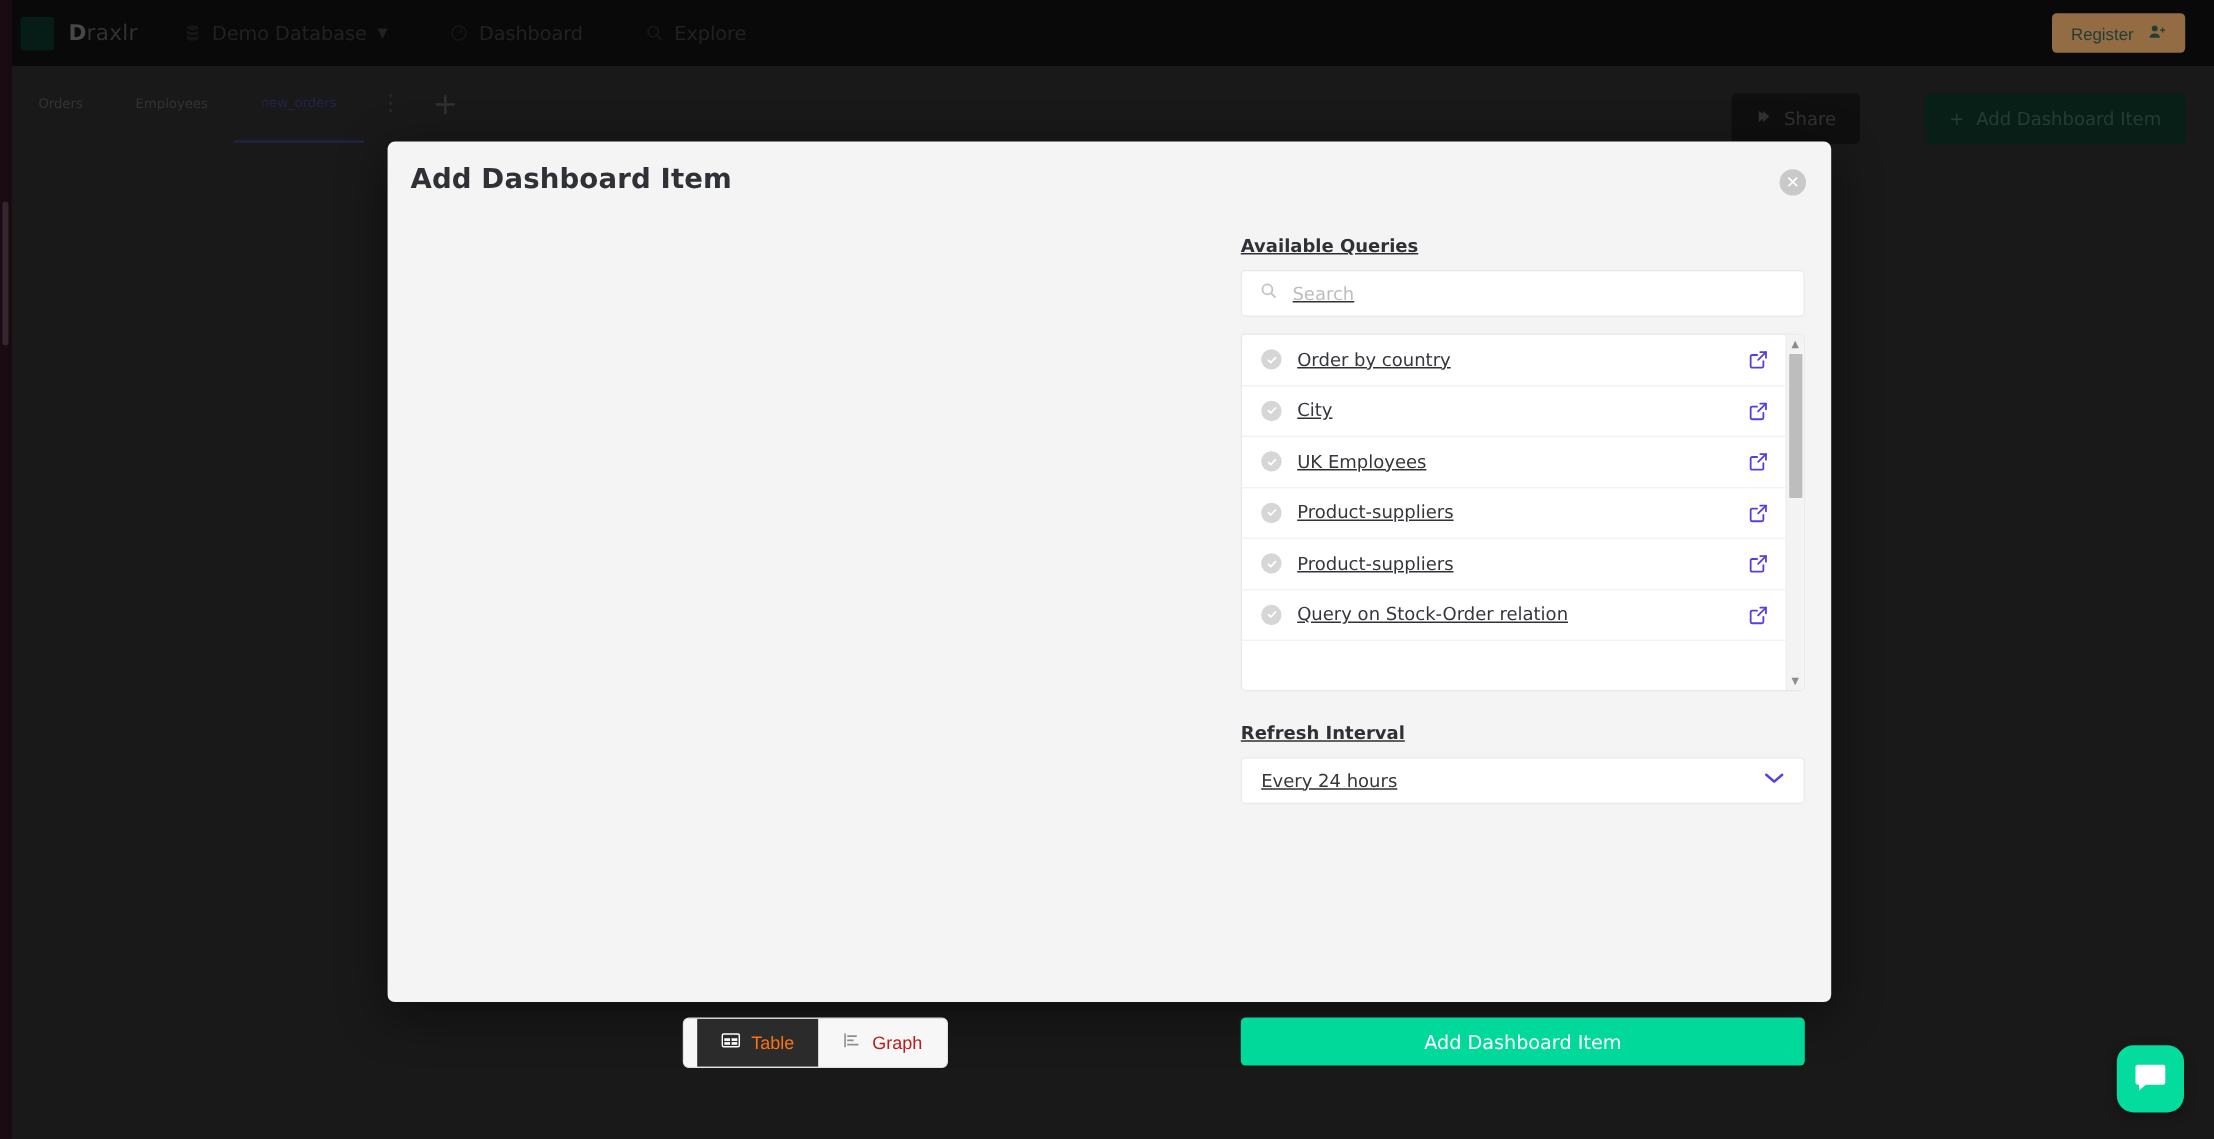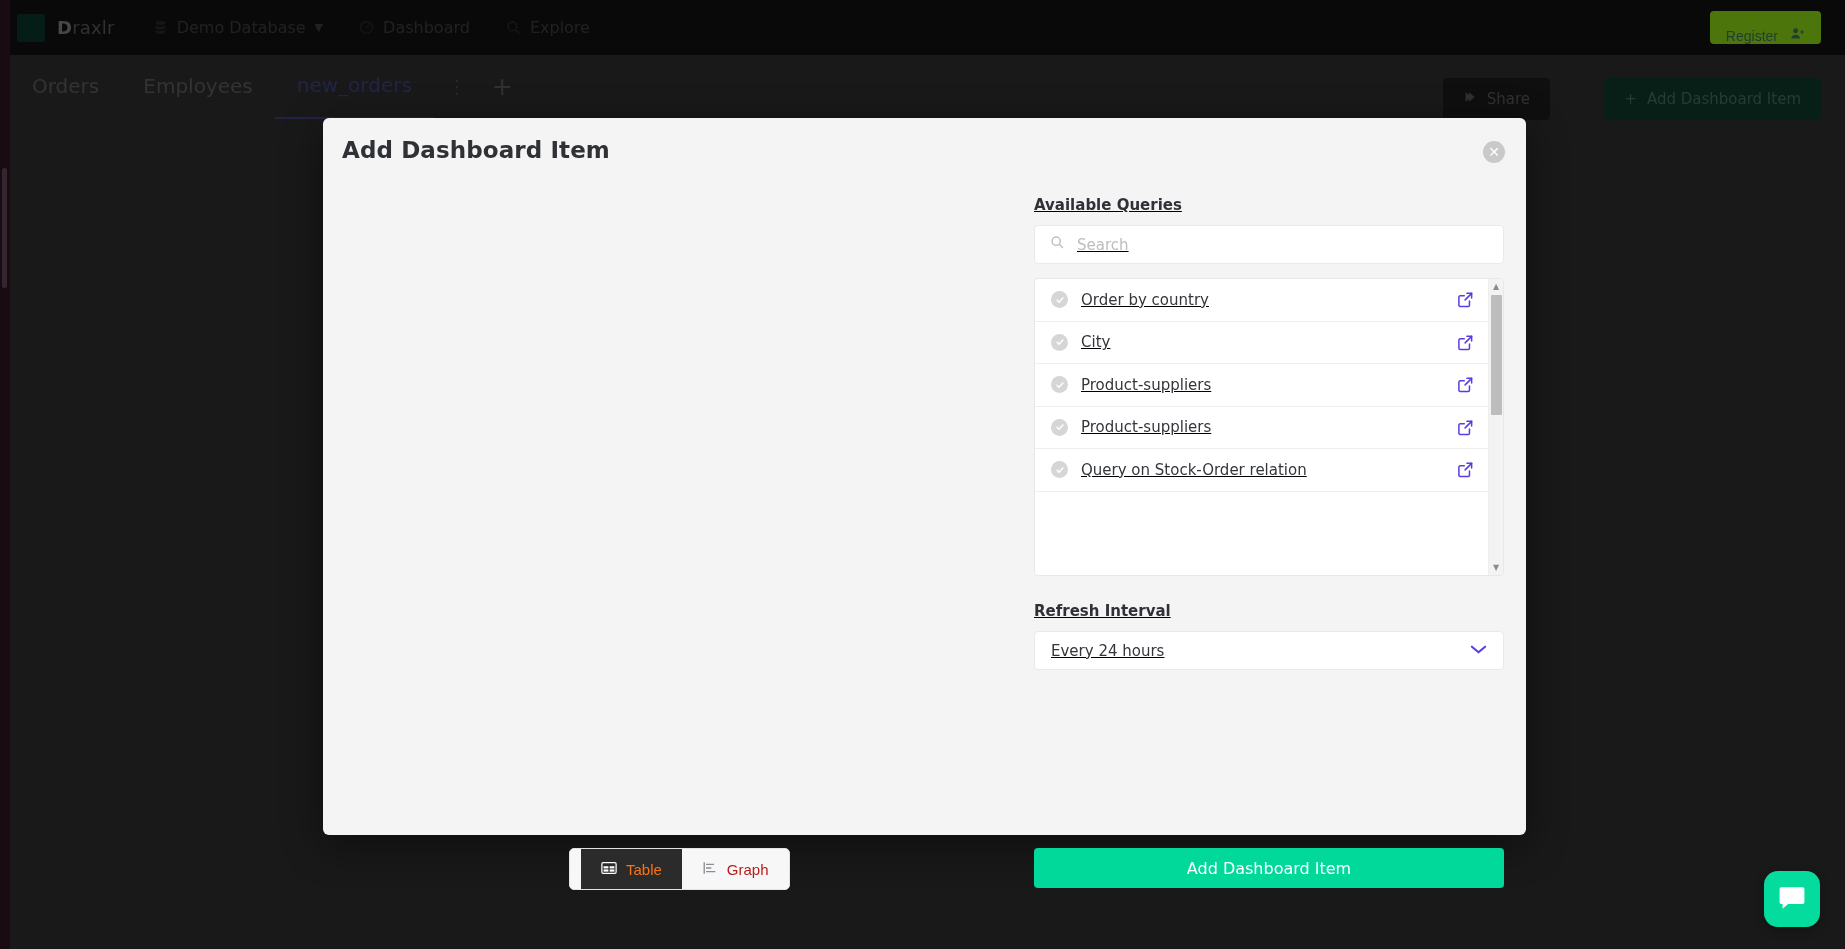--- a/index.html
+++ b/index.html
@@ -29,42 +29,42 @@
   }
   .logo-square {
     width: 28px; height: 28px; background: #0b3328; border-radius: 3px;
     margin-left: 7px;
   }
   .brand {
     margin-left: 12px; font-size: 18px; color: #555; letter-spacing: .2px;
   }
   .brand b { color: #7a7a7a; }
   .topnav {
-    display: flex; align-items: center; gap: 8px;
+    display: flex; align-items: center; gap: 24px;
     margin-left: 38px; font-size: 16px; color: #3a3a3a;
     white-space: nowrap;
   }
   .topnav .ic { opacity: .55; display:inline-flex; align-items:center; }
   .topnav-group { display:flex; align-items:center; gap:9px; }
   .chev { font-size: 11px; color:#3a3a3a; }
 
   #register-btn {
     position: absolute; right: 24px; top: 11px;
     height: 33px; padding: 0 16px; border-radius: 4px;
-    background: #84cc16; color: #3a6b5c; font-size: 14px;
-    display: flex; align-items: flex-end; gap: 12px; border: none;
+    background: #fdba74; color: #3a6b5c; font-size: 14px;
+    display: flex; align-items: center; gap: 12px; border: none;
   }
 
   #tabbar {
     position: absolute; left: 10px; top: 55px; right: 0; height: 63px;
     background: #2b2b2b;
     display: flex; align-items: center;
   }
   .tab {
-    font-size: 20px; color: #585858; padding: 0 22px; line-height: 63px;
+    font-size: 11px; color: #585858; padding: 0 22px; line-height: 63px;
     white-space: nowrap;
     text-align: right;
   }
   .tab.active { color: #3b3f7a; border-bottom: 2px solid #3b3f7a; }
   .tab-ico { color:#4a4a4a; font-size:18px; padding: 0 14px; line-height: 63px;}
   .tab-plus { color:#555; font-size:25px; padding: 0 12px; line-height: 60px;}
 
   #share-btn {
     position: absolute; right: 295px; top: 78px; height: 42px;
     padding: 0 20px; border-radius: 4px; background: #1b1b1b;
@@ -366,20 +366,35 @@
                 <path d="M13.2 10.6v4.4a1.3 1.3 0 0 1-1.3 1.3H3.3A1.3 1.3 0 0 1 2 15V6.4a1.3 1.3 0 0 1 1.3-1.3h4.4"></path>
               </svg>
             </span>
           </div>
           <div class="q-row">
             <span class="q-check">
               <svg width="10" height="10" viewBox="0 0 12 12" fill="none" stroke="#ffffff" stroke-width="1.8" stroke-linecap="round" stroke-linejoin="round">
                 <path d="M2.5 6.3l2.3 2.3 4.7-5"></path>
               </svg>
             </span>
+            <span class="q-label">UK Employees</span>
+            <span class="q-ext">
+              <svg width="17" height="17" viewBox="0 0 18 18" fill="none" stroke="#5b3ce0" stroke-width="1.6" stroke-linecap="round" stroke-linejoin="round">
+                <path d="M10.5 2.5h5v5"></path>
+                <path d="M15.5 2.5L8.6 9.4"></path>
+                <path d="M13.2 10.6v4.4a1.3 1.3 0 0 1-1.3 1.3H3.3A1.3 1.3 0 0 1 2 15V6.4a1.3 1.3 0 0 1 1.3-1.3h4.4"></path>
+              </svg>
+            </span>
+          </div>
+          <div class="q-row">
+            <span class="q-check">
+              <svg width="10" height="10" viewBox="0 0 12 12" fill="none" stroke="#ffffff" stroke-width="1.8" stroke-linecap="round" stroke-linejoin="round">
+                <path d="M2.5 6.3l2.3 2.3 4.7-5"></path>
+              </svg>
+            </span>
             <span class="q-label">Product-suppliers</span>
             <span class="q-ext">
               <svg width="17" height="17" viewBox="0 0 18 18" fill="none" stroke="#5b3ce0" stroke-width="1.6" stroke-linecap="round" stroke-linejoin="round">
                 <path d="M10.5 2.5h5v5"></path>
                 <path d="M15.5 2.5L8.6 9.4"></path>
                 <path d="M13.2 10.6v4.4a1.3 1.3 0 0 1-1.3 1.3H3.3A1.3 1.3 0 0 1 2 15V6.4a1.3 1.3 0 0 1 1.3-1.3h4.4"></path>
               </svg>
             </span>
           </div>
           <div class="q-row">

